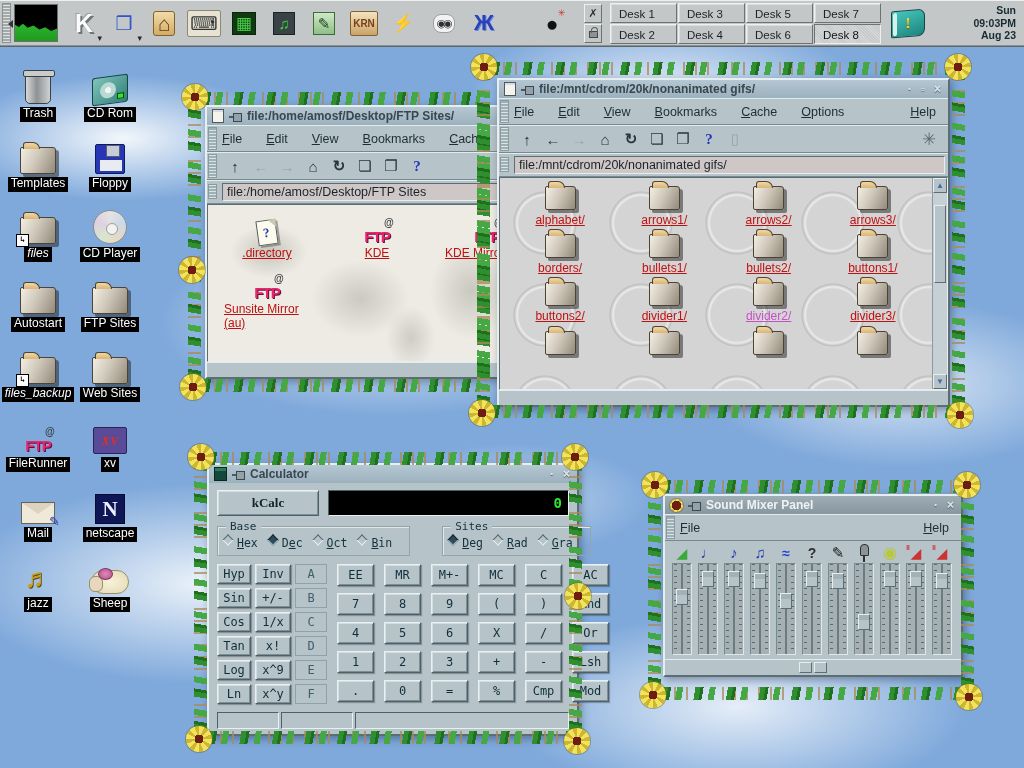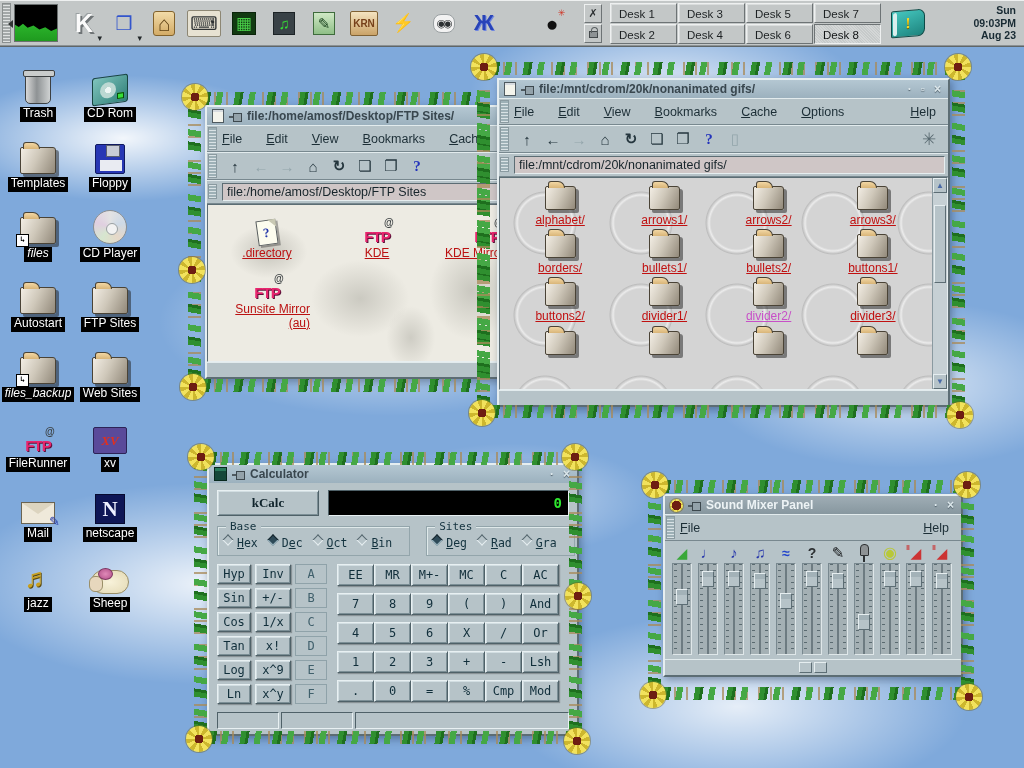--- a/index.html
+++ b/index.html
@@ -129,21 +129,21 @@
 #win-ftp{left:205px;top:105px;width:344px;z-index:10}
 #ftp-content{height:158px;background-color:#edebe3;background-image:
  radial-gradient(ellipse 55px 38px at 18% 30%, rgba(125,125,115,.35), transparent 70%),
  radial-gradient(ellipse 70px 55px at 45% 60%, rgba(125,125,115,.3), transparent 70%),
  radial-gradient(ellipse 60px 70px at 78% 55%, rgba(125,125,115,.32), transparent 70%),
  radial-gradient(ellipse 45px 30px at 92% 25%, rgba(125,125,115,.3), transparent 70%),
  radial-gradient(ellipse 35px 45px at 60% 85%, rgba(125,125,115,.28), transparent 70%)}
 #ftp-grid{display:grid;grid-template-columns:repeat(3,1fr);padding:10px 4px;row-gap:10px;justify-items:center}
 .flink{display:flex;flex-direction:column;align-items:center;cursor:pointer}
 .flink .lic{height:30px;display:flex;align-items:flex-end;justify-content:center;margin-bottom:2px}
-.flink .llbl{font-size:12px;color:#bb1111;text-decoration:underline;text-align:right;max-width:86px;line-height:1.15}
+.flink .llbl{font-size:12px;color:#bb1111;text-decoration:underline;text-align:left;max-width:86px;line-height:1.15}
 .docic{width:20px;height:25px;background:#fcfcEE;background:#fcfcee;border:1px solid #565b5d;position:relative;box-shadow:2px 2px 0 rgba(0,0,0,.3);transform:rotate(-8deg)}
 .docic::before{content:"";position:absolute;right:-1px;top:-1px;border-left:8px solid transparent;border-top:8px solid #c9c9b4}
 .docic::after{content:"?";position:absolute;left:5px;top:4px;font:bold 13px "Liberation Serif",serif;color:#2336a8}
 
 #win-cdrom{left:497px;top:78px;width:453px;z-index:20}
 #cdrom-content{height:213px;background-color:#d4d4d4;
  background-image:radial-gradient(circle 32px at 45px 45px, rgba(255,255,255,0) 26px, rgba(255,255,255,.55) 28px, rgba(110,110,110,.22) 31px, rgba(255,255,255,0) 32px);
  background-size:96px 92px}
 #cdrom-grid{display:grid;grid-template-columns:repeat(4,1fr);padding:8px 22px 0 8px;row-gap:7px;justify-items:center}
 .fitem{display:flex;flex-direction:column;align-items:center;cursor:pointer}
@@ -156,29 +156,29 @@
 .strack{flex:1;position:relative}
 .sthumb{position:absolute;left:1px;right:1px;top:12px;height:78px;background:#b6c3c8;border:1px solid;border-color:#e6eef0 #5c6d74 #5c6d74 #e6eef0;cursor:grab}
 
 #win-calc{left:207px;top:463px;width:372px;z-index:30}
 #calc-body{padding:7px 8px 5px}
 .calc-row1{display:flex;margin-bottom:7px}
 #kcalc-btn{width:102px;height:26px;background:#b6c3c8;border:1px solid;border-color:#e8f0f2 #4f6168 #4f6168 #e8f0f2;
  box-shadow:inset 1px 1px 0 #d2dee2,inset -1px -1px 0 #7c8f96;font:bold 13px "Liberation Serif",serif;color:#10242c;cursor:pointer}
 #calc-display{flex:1;margin-left:9px;background:#000;border:1px solid;border-color:#4f6168 #e8f0f2 #e8f0f2 #4f6168;
  display:flex;align-items:center;justify-content:flex-end;padding:0 6px;font:bold 14px "DejaVu Sans Mono",monospace;color:#2ee62e}
-.grp-row{display:flex;gap:16px;margin:10px 0 8px}
+.grp-row{display:flex;gap:32px;margin:10px 0 8px}
 .grp{position:relative;flex:1;border:1px solid #93a5ab;box-shadow:inset 1px 1px 0 #dfe9ea;padding:9px 6px 5px;display:flex;align-items:center}
 .grp-legend{position:absolute;top:-7px;left:8px;background:#b6c3c8;padding:0 4px;font:11px "DejaVu Sans Mono",monospace;color:#13323e}
 .ropt{display:inline-flex;margin-right:11px;font:11.5px "DejaVu Sans Mono",monospace;color:#13323e;cursor:pointer;white-space:nowrap}
 .rad{width:8px;height:8px;transform:rotate(45deg);background:#b6c3c8;border:1px solid;border-color:#55676e #e6eef0 #e6eef0 #55676e;display:inline-block;margin-right:5px;flex:none}
 .ropt[data-sel="true"] .rad{background:#2e4a58;border-color:#16262e #9ab4be #9ab4be #16262e}
 #keypad{display:flex;gap:10px}
 #keys-left{display:grid;grid-template-columns:34px 36px 32px;grid-template-rows:repeat(6,20px);gap:4px 4px}
-#keys-right{display:grid;grid-template-columns:repeat(6,37px);grid-template-rows:repeat(5,22px);gap:7px 0}
+#keys-right{display:grid;grid-template-columns:repeat(6,37px);grid-template-rows:repeat(5,22px);gap:7px 10px}
 .key{display:flex;align-items:center;justify-content:center;background:#b6c3c8;border:1px solid;border-color:#e8f0f2 #4f6168 #4f6168 #e8f0f2;
  box-shadow:inset 1px 1px 0 #d2dee2,inset -1px -1px 0 #7c8f96,1px 1px 1px rgba(0,0,0,.25);
  font:12px "DejaVu Sans Mono",monospace;color:#102e3a;cursor:pointer}
 .key[data-disabled="true"]{border-color:#8fa2a9;box-shadow:none;color:#40606c;cursor:default}
 #calc-status{display:flex;gap:2px;margin-top:8px}
 .sseg{height:17px;border:1px solid;border-color:#4f6168 #e8f0f2 #e8f0f2 #4f6168;font:11px "DejaVu Sans Mono",monospace;color:#13323e;padding:1px 5px}
 .sseg.s1{width:62px}.sseg.s2{width:72px}.sseg.s3{flex:1}
 
 #win-mixer{left:663px;top:494px;width:300px;z-index:40}
 #mix-icons{display:flex;padding:2px 4px 1px;height:22px}

